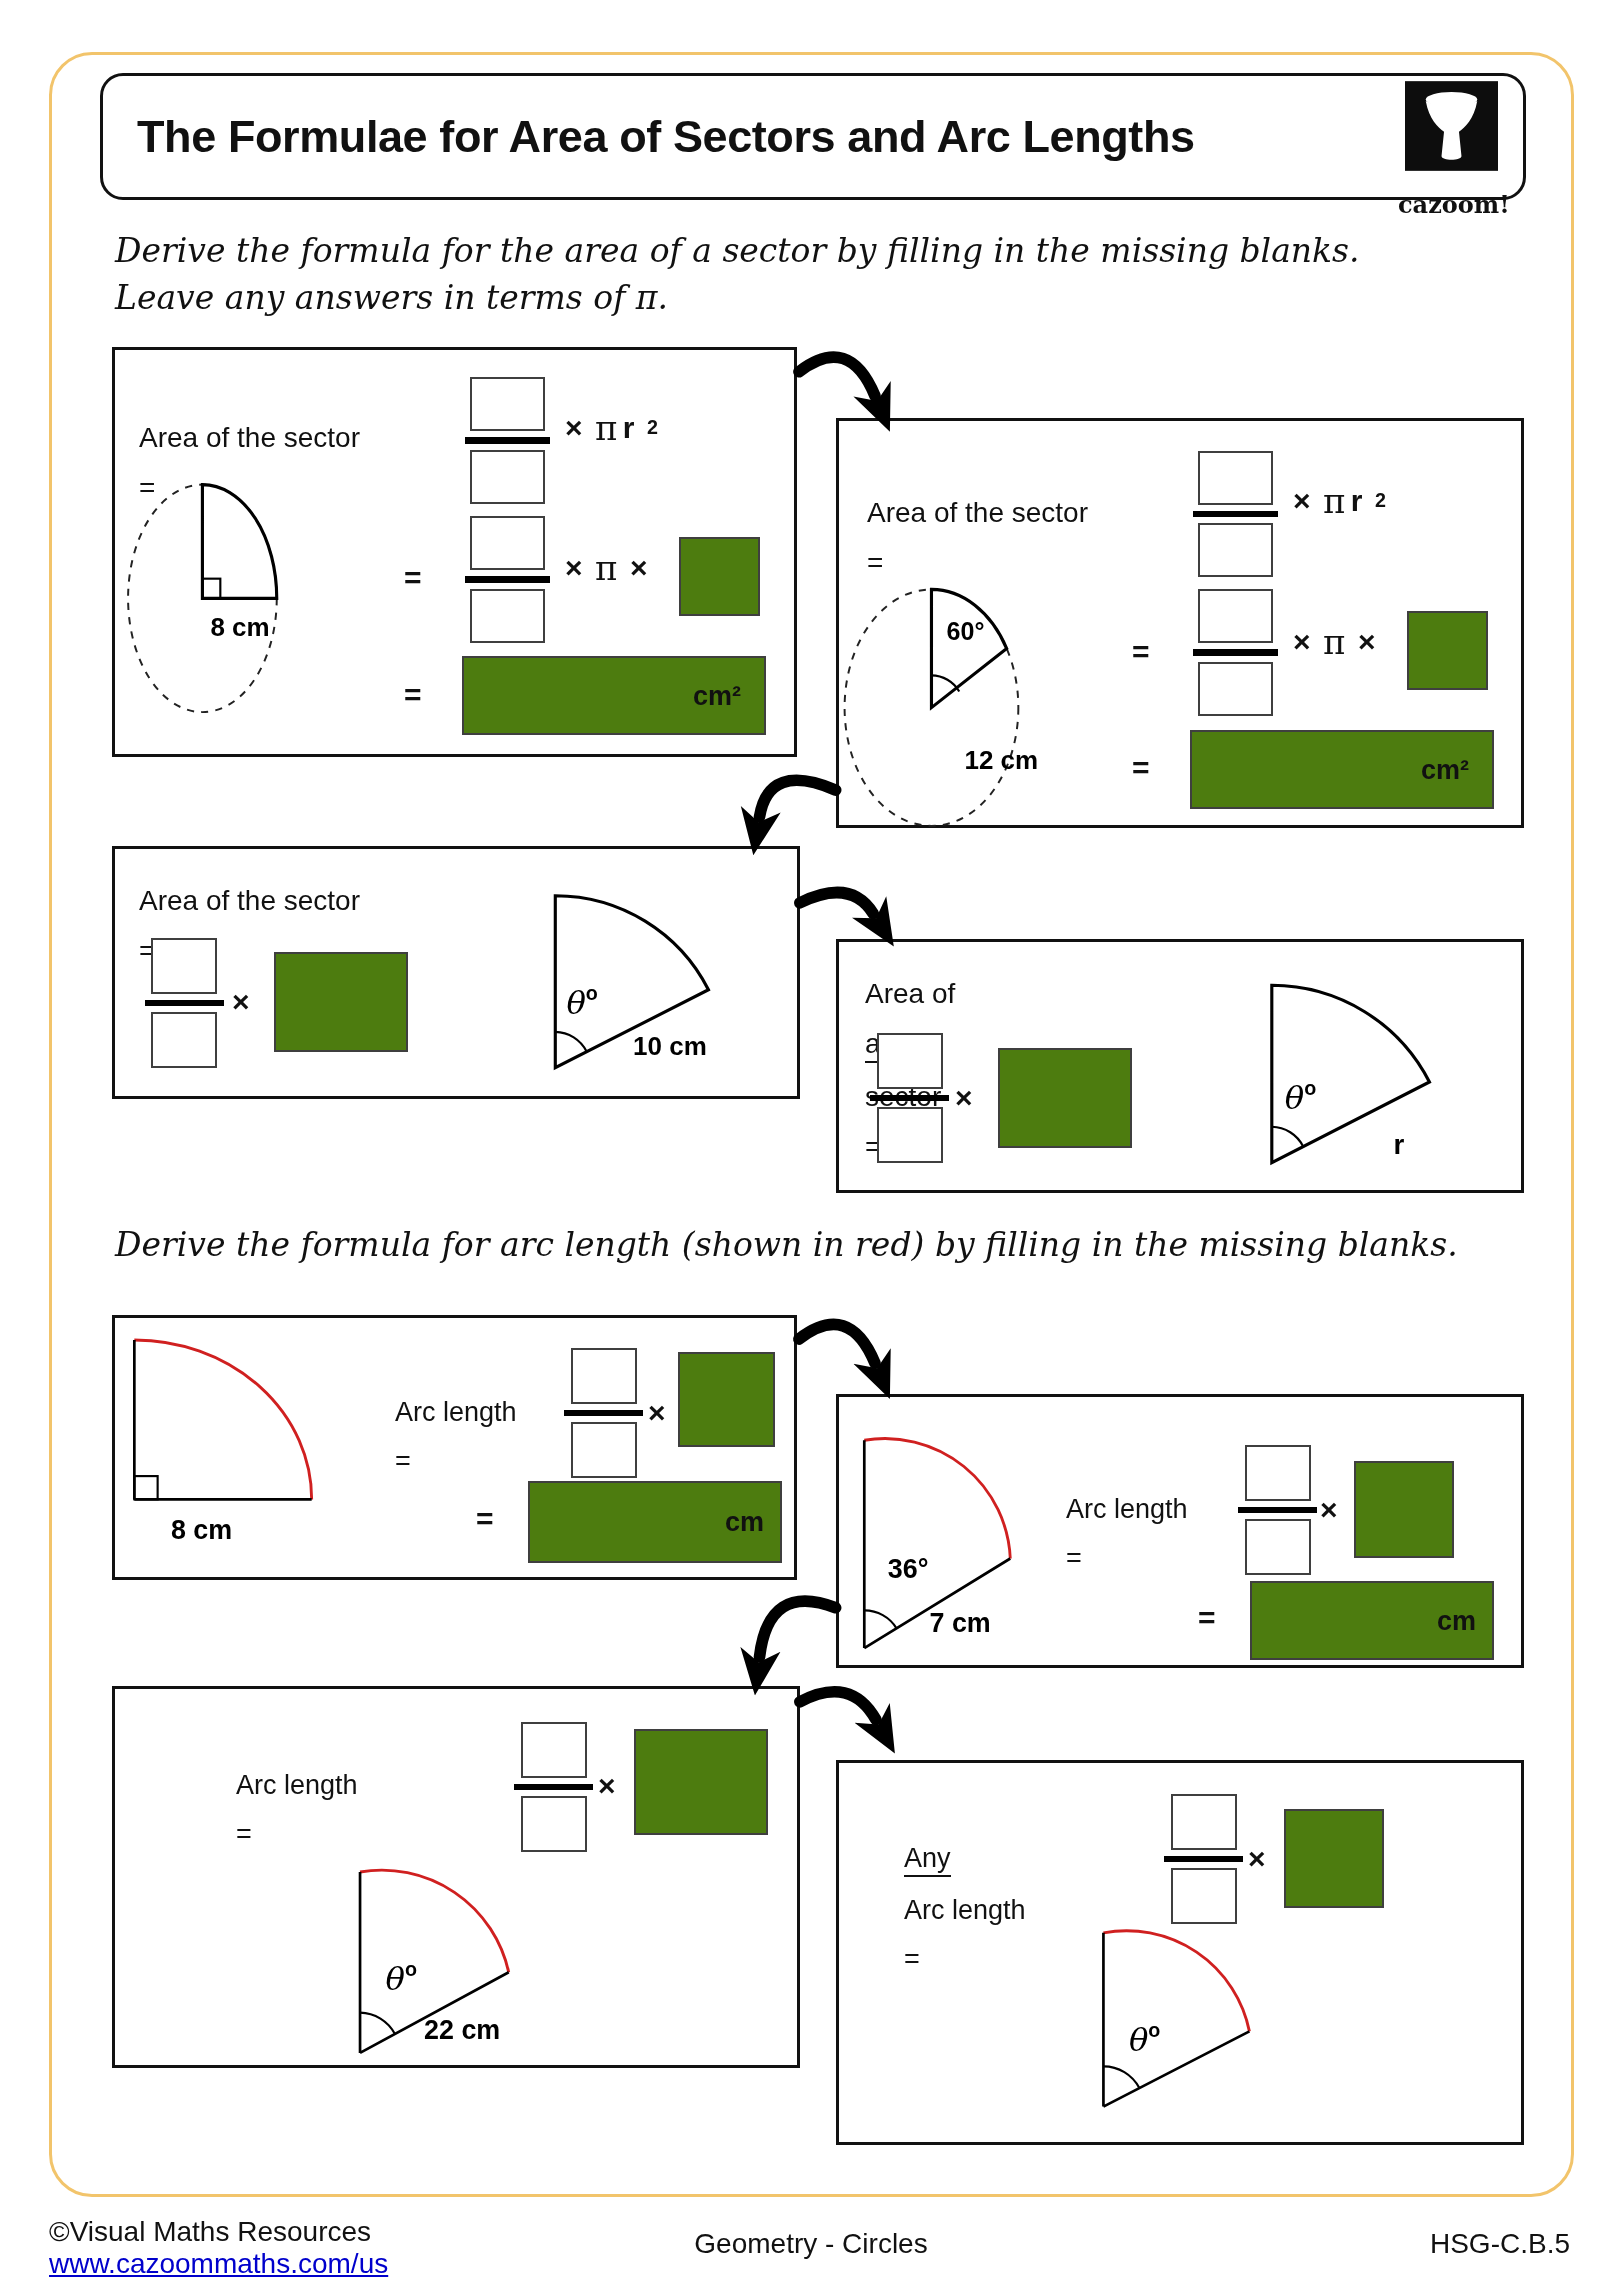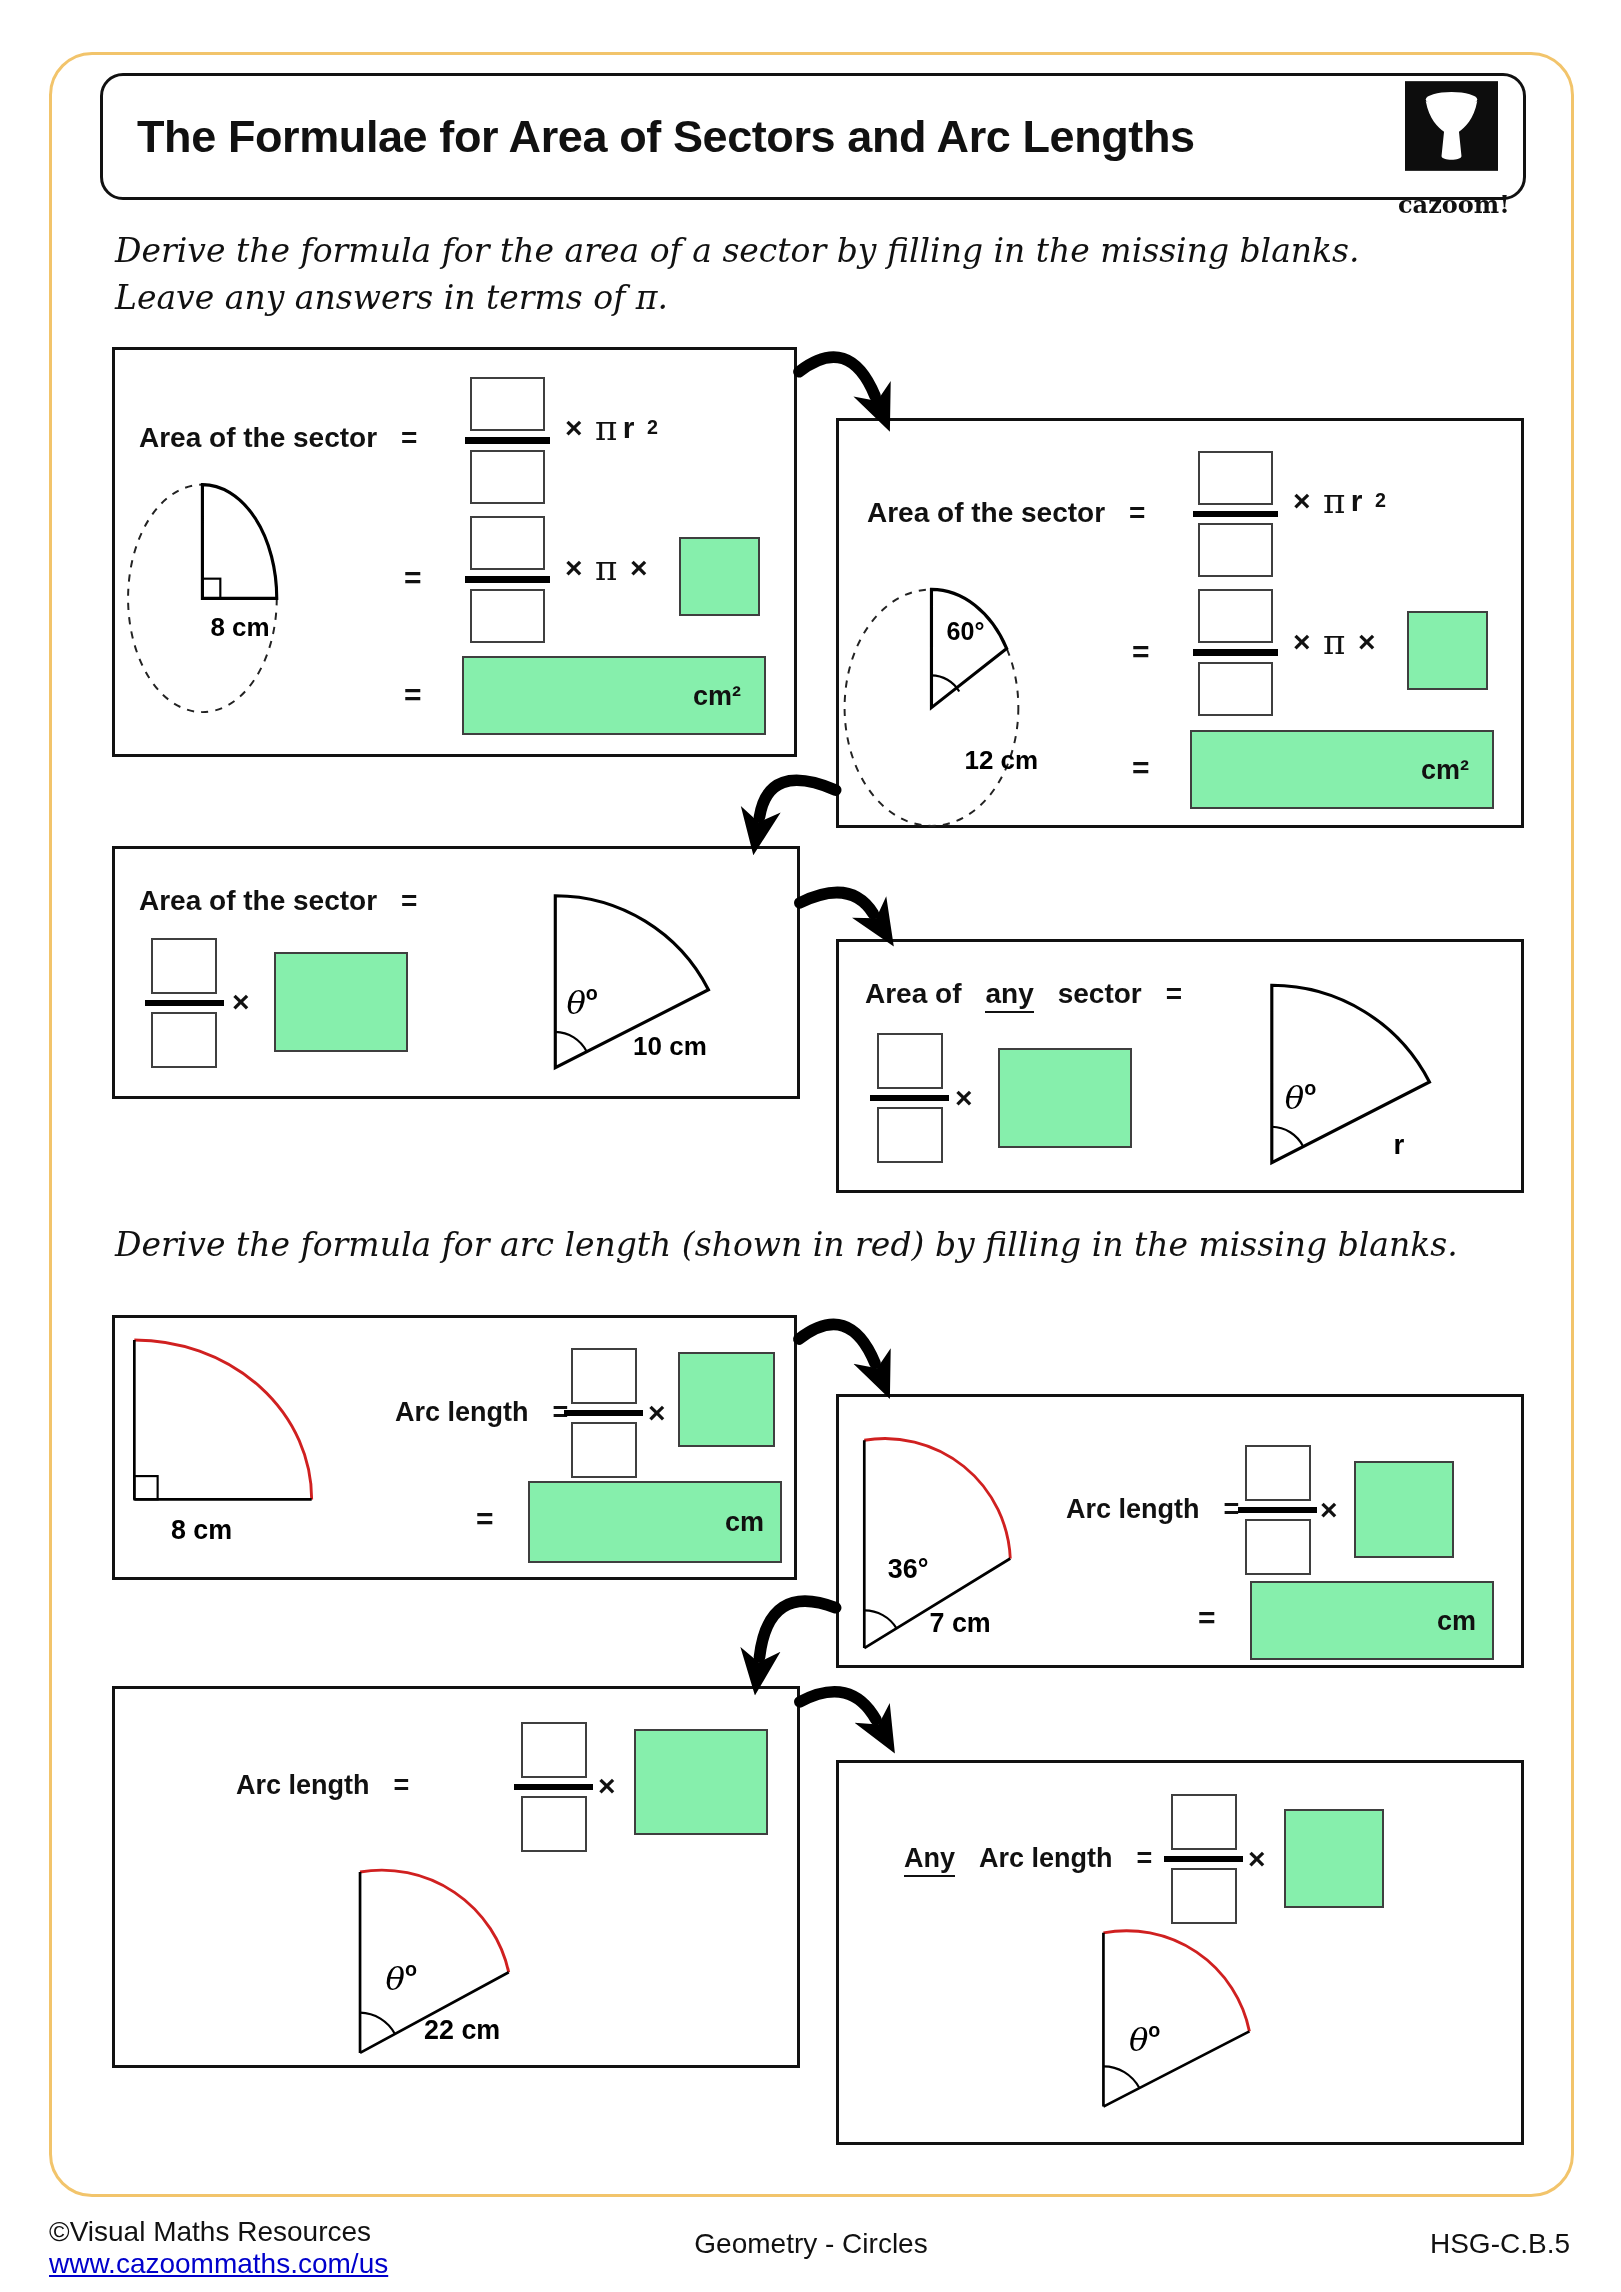--- a/index.html
+++ b/index.html
@@ -11,29 +11,29 @@
   .title-bar{position:absolute;left:100px;top:73px;width:1426px;height:127px;background:#fff;
              border:3.6px solid #111;border-radius:23px;box-sizing:border-box;display:flex;align-items:center;}
   .title{font-size:45px;font-weight:bold;letter-spacing:-0.4px;padding-left:34px;white-space:nowrap;}
   .logo{position:absolute;right:18px;top:5.4px;width:107px;text-align:center;}
   .logo-text{font-family:"DejaVu Serif",serif;font-weight:bold;font-size:24px;margin-top:16px;}
   
   .instr{position:absolute;font-family:"DejaVu Serif",serif;font-style:italic;font-size:33px;white-space:nowrap;}
   
   .qbox{position:absolute;border:3.6px solid #111;background:#fff;box-sizing:border-box;}
   
-  .lblrow{position:absolute;display:flex;gap:24px;align-items:baseline;
-          font-weight:bold;font-size:28px;white-space:nowrap;}
+  .lblrow{position:absolute;display:flex;gap:18px;align-items:baseline;
+          font-weight:normal;font-size:28px;white-space:nowrap;flex-direction:column;}
   .lblrow .u{border-bottom:2.7px solid #111;padding-bottom:0.9px;}
   .frac{position:absolute;display:flex;flex-direction:column;align-items:center;gap:6.3px;}
   .fbox{width:75px;height:54px;border:2.2px solid #3f3f3f;background:#fff;box-sizing:border-box;}
   .fbox.sm{width:66px;height:56px;}
   .fbar{width:85px;height:6.3px;background:#000;}
   .fbar.sm{width:79px;height:5.4px;}
-  .blank{position:absolute;border:2.2px solid #3f3f3f;background:#86efac;box-sizing:border-box;}
+  .blank{position:absolute;border:2.2px solid #3f3f3f;background:#4d7c0f;box-sizing:border-box;}
   .op{position:absolute;font-weight:bold;font-size:30px;line-height:1;}
   .oprow{position:absolute;display:flex;align-items:center;gap:12.5px;height:43px;
          font-weight:bold;font-size:30px;line-height:1;}
   .pi{font-family:"DejaVu Serif",serif;font-weight:normal;font-size:34px;}
   .rb{font-weight:bold;font-size:30px;}
   .oprow sup,.unit-in sup{font-size:19.7px;font-weight:bold;}
   .unit-in{position:absolute;right:23px;top:50%;transform:translateY(-50%);
            font-weight:bold;font-size:27px;}
   
   .overlay{position:absolute;left:0;top:0;pointer-events:none;}

